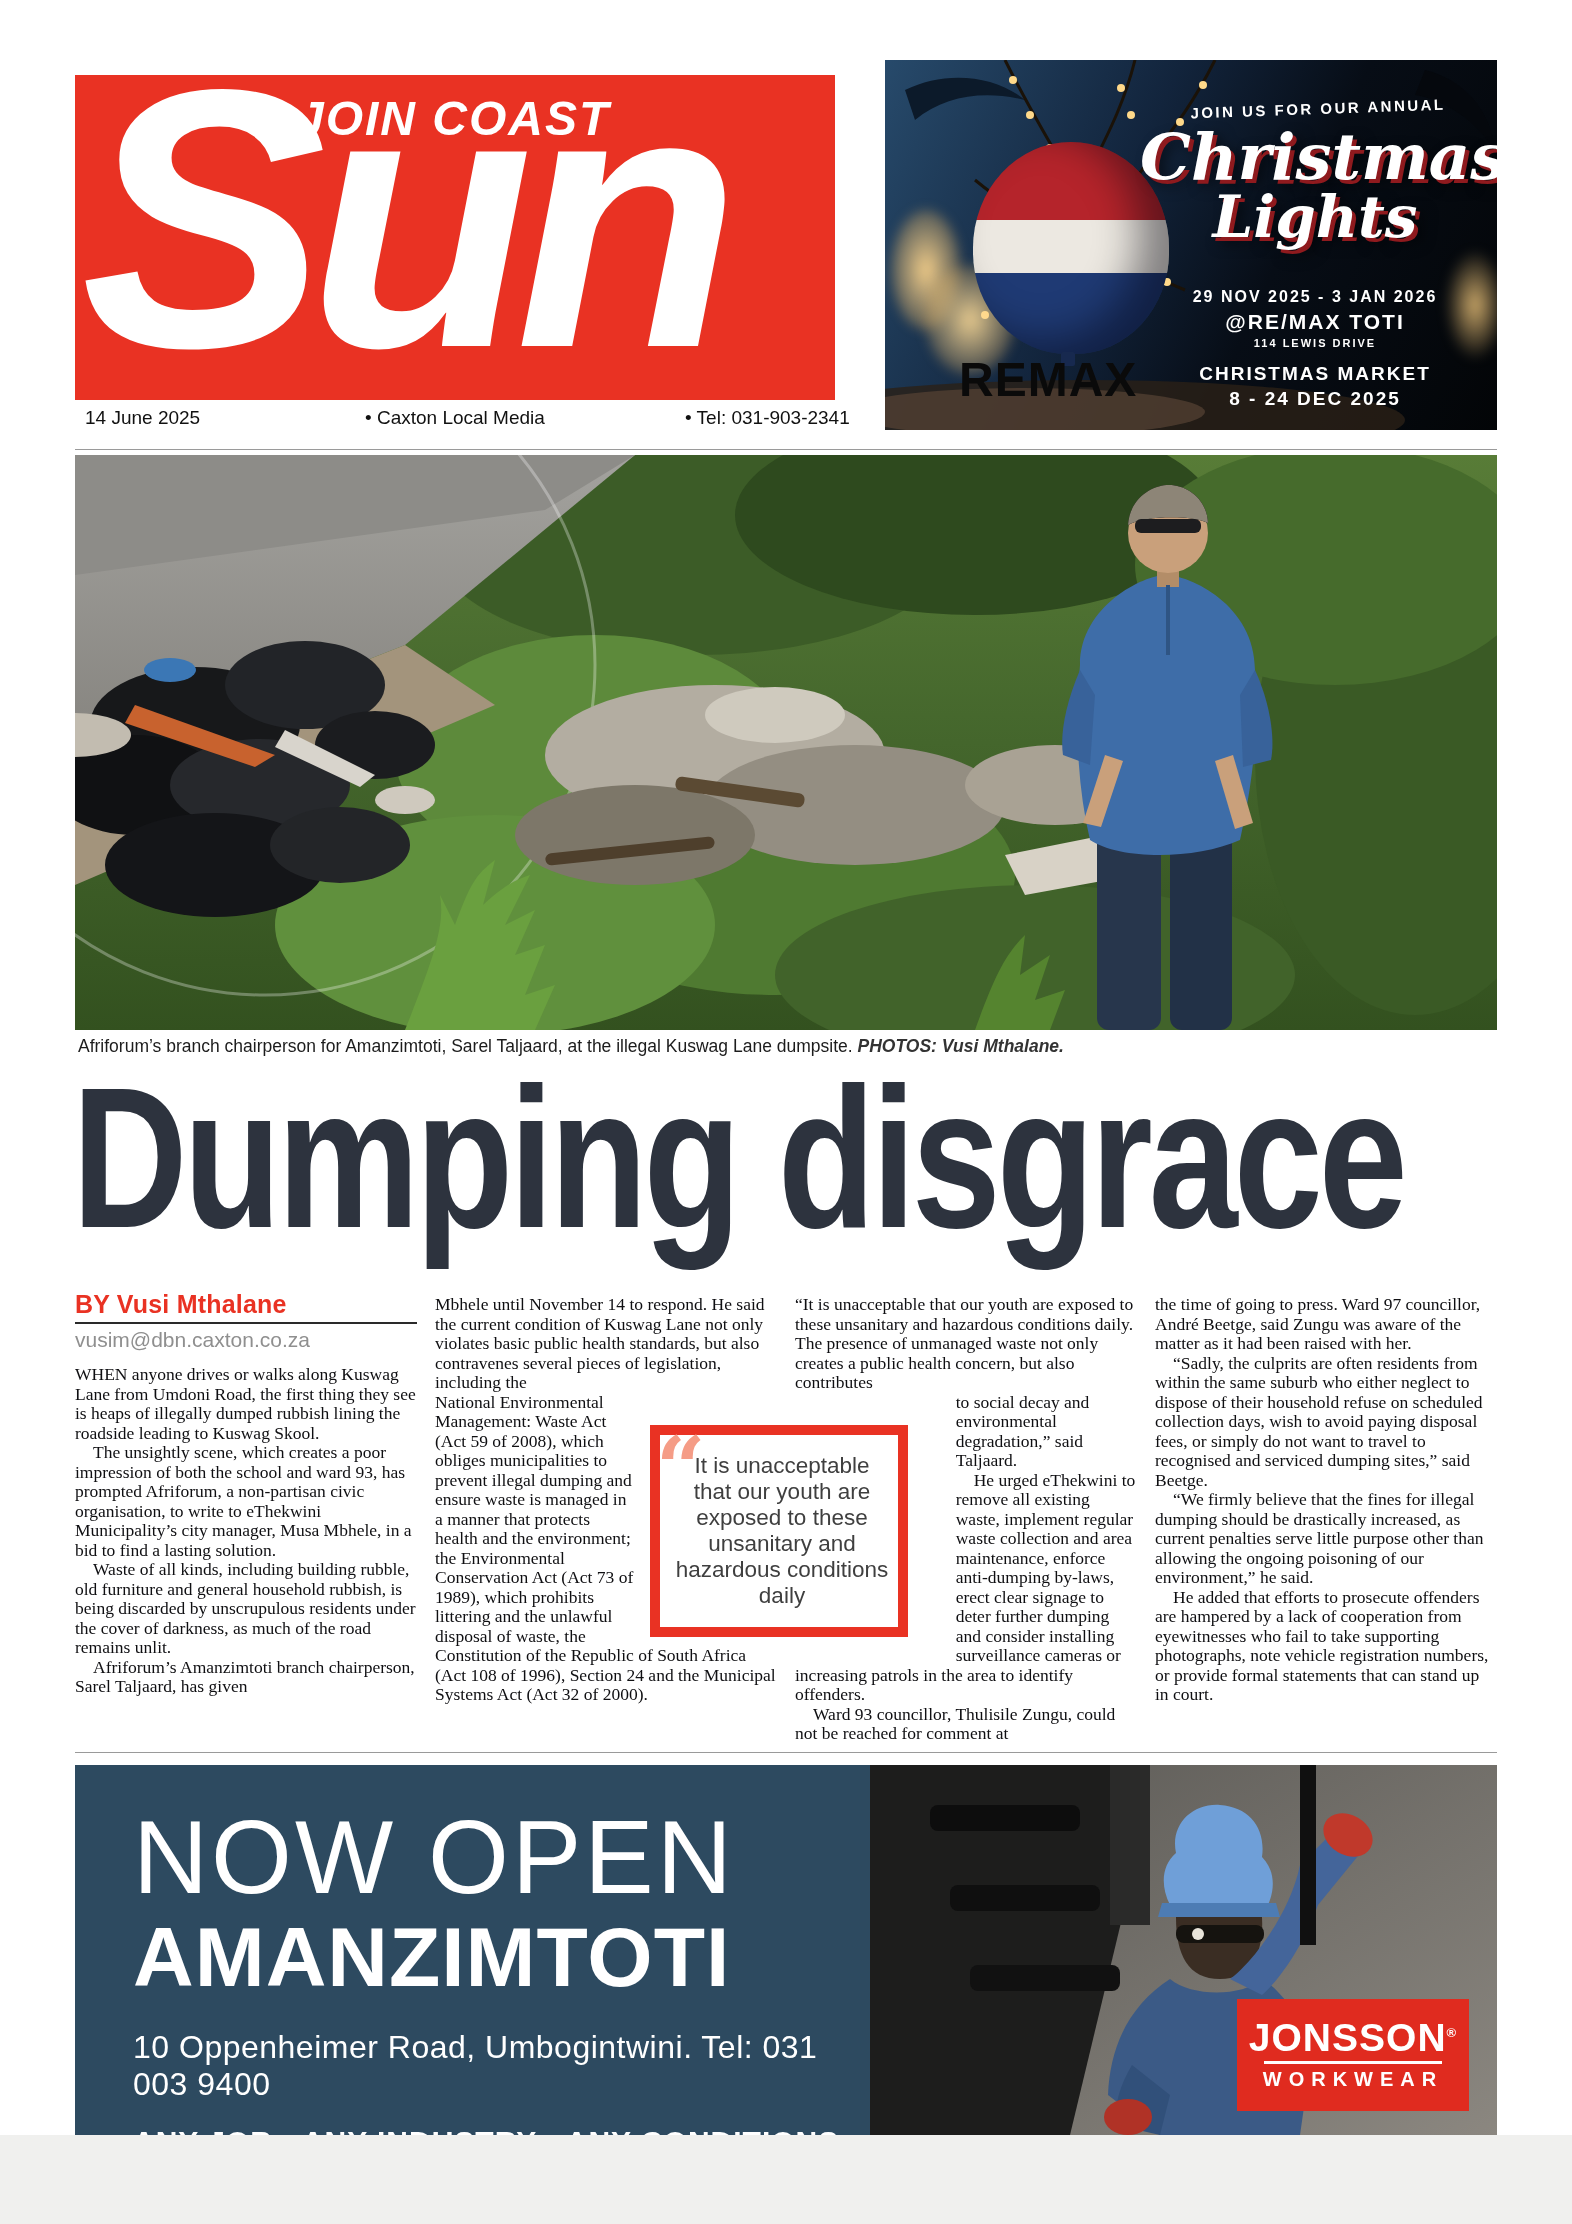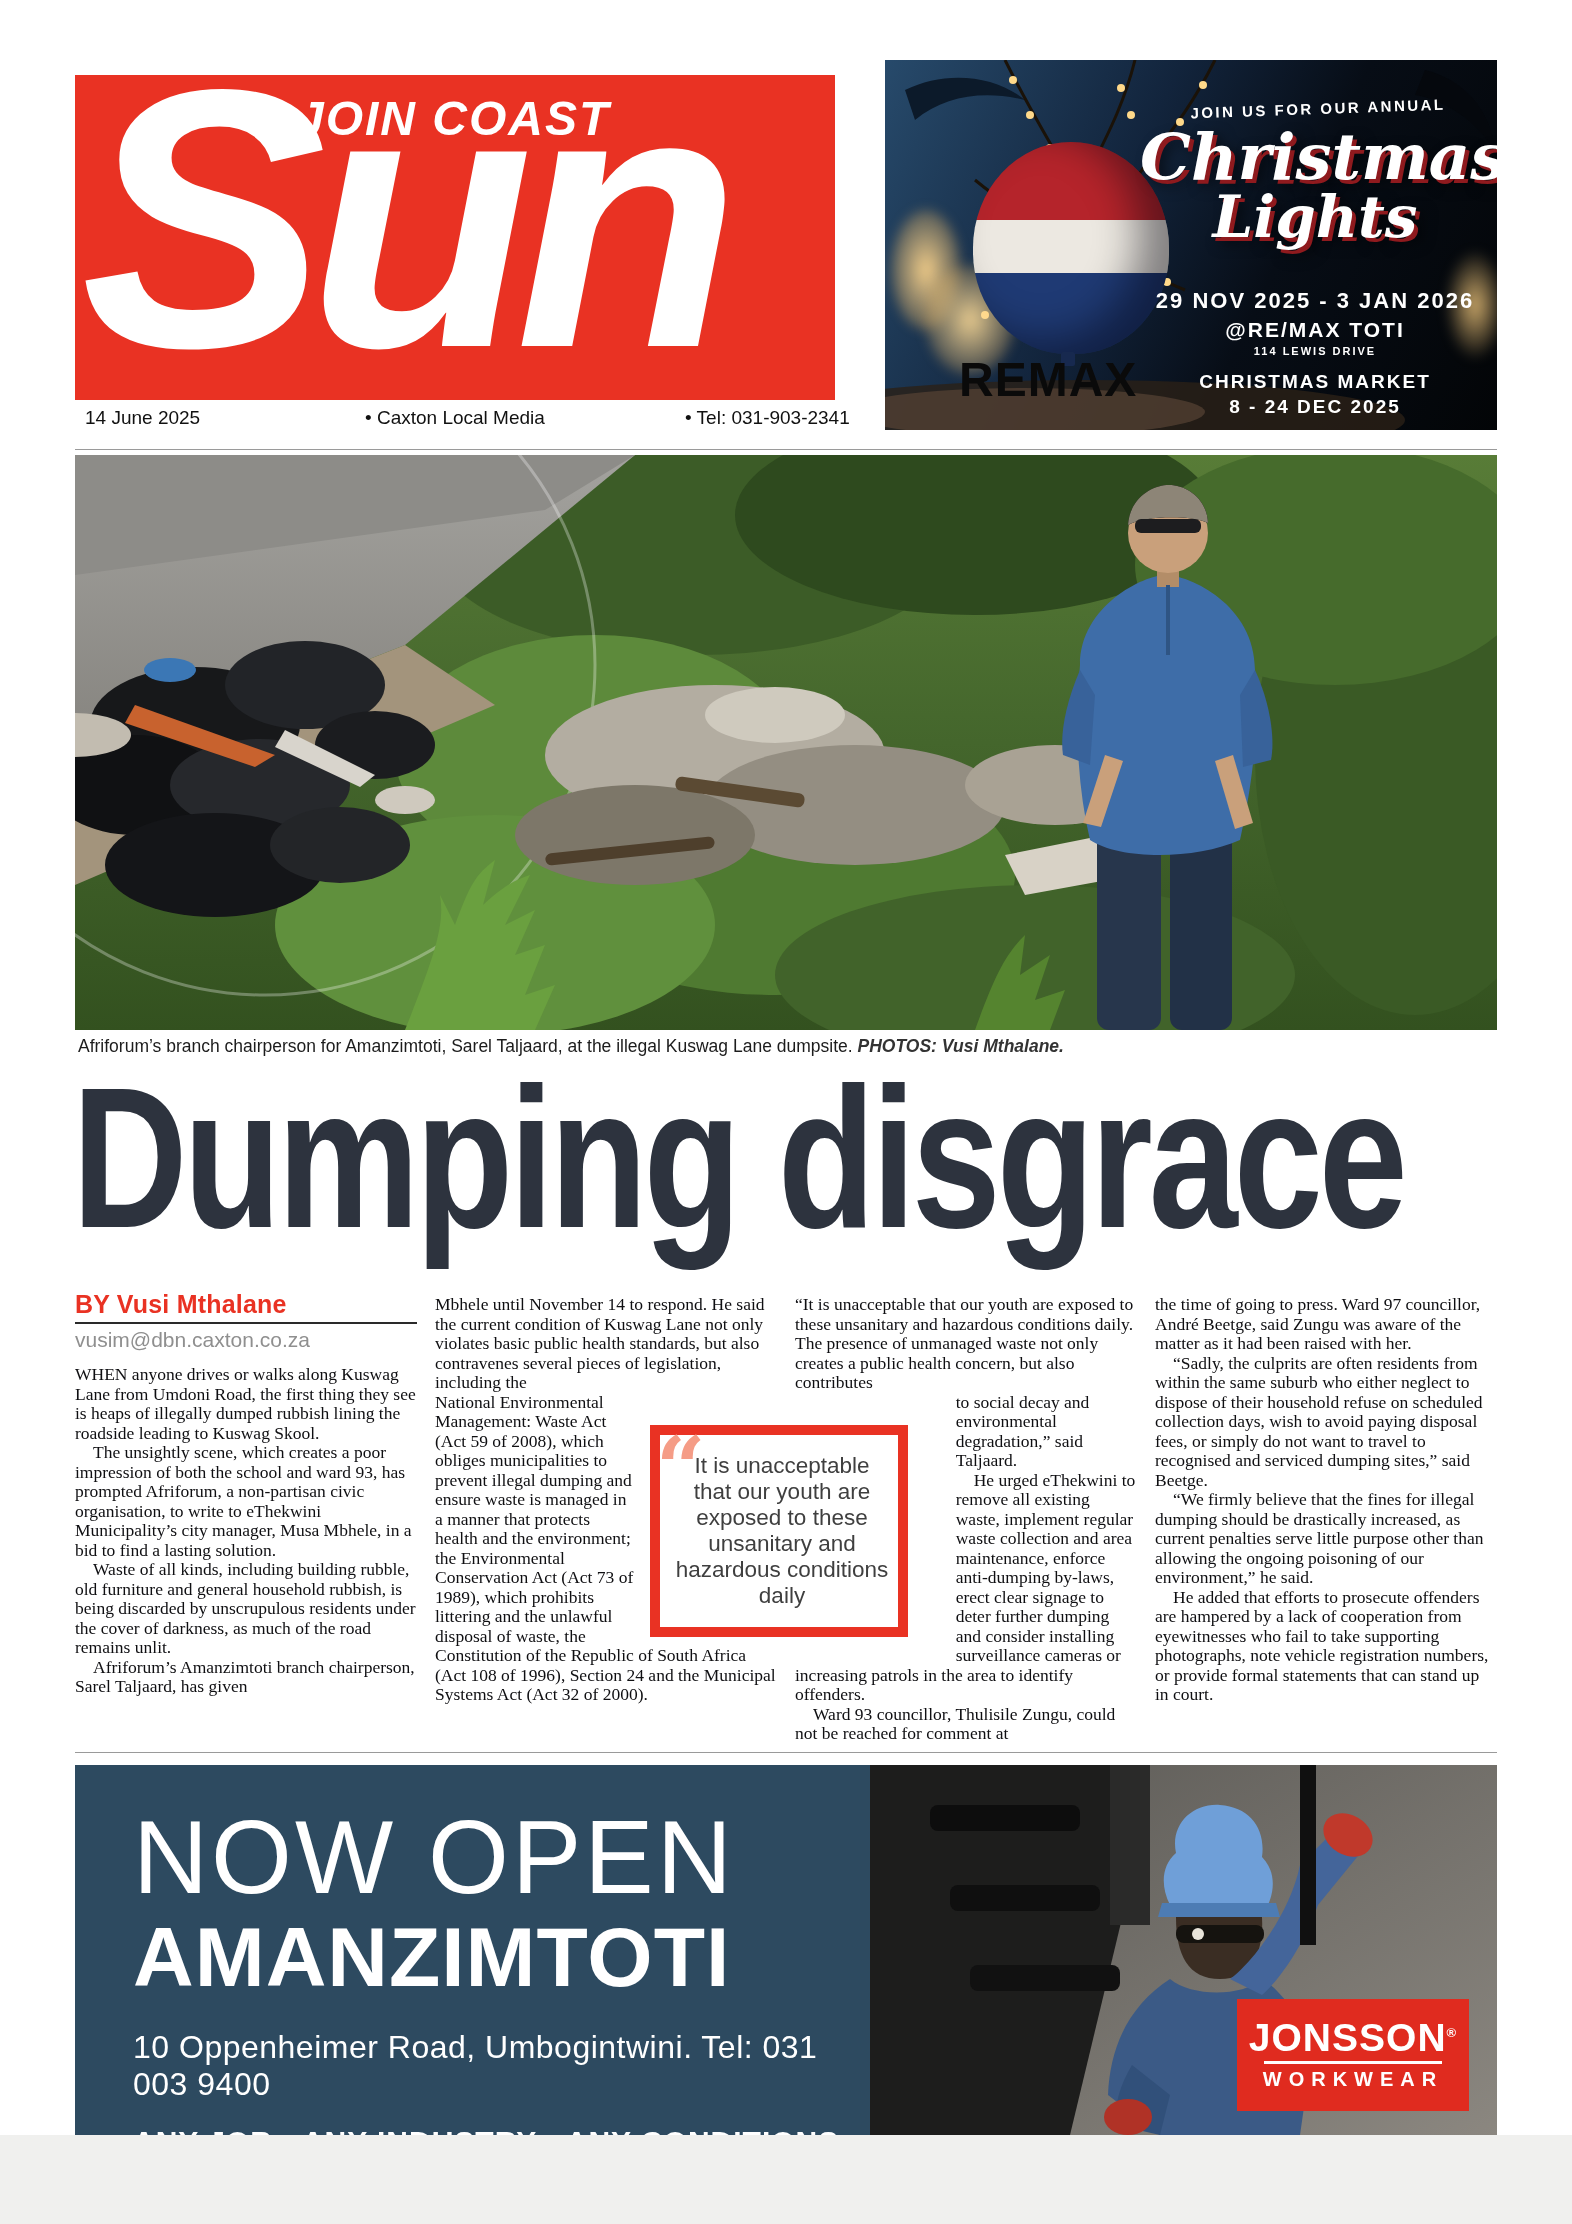--- a/index.html
+++ b/index.html
@@ -19,21 +19,21 @@
   .top-rule { position:absolute; left:75px; top:449px; width:1422px; height:1px; background:#9a9a9a; }
 
   
   .xmas-ad { position:absolute; left:885px; top:60px; width:612px; height:370px; background:linear-gradient(115deg,#274a6b 0%,#12243c 38%,#070d16 62%,#030507 100%); overflow:hidden; }
   .xmas-art { position:absolute; inset:0; }
   .xmas-tagline { position:absolute; left:268px; top:40px; width:330px; text-align:center; color:#fff; font-size:15px; font-weight:bold; letter-spacing:2.5px; transform:rotate(-2deg); }
   .xmas-title { position:absolute; left:255px; top:62px; width:350px; text-align:center; color:#fff; font-family:"DejaVu Serif", serif; font-style:italic; font-weight:bold; }
   .xmas-title .t1 { display:block; font-size:64px; line-height:70px; text-shadow:4px 4px 0 #8f1a1e, 8px 6px 14px rgba(0,0,0,.6); }
   .xmas-title .t2 { display:block; font-size:58px; line-height:58px; margin-top:-4px; text-shadow:4px 4px 0 #8f1a1e, 8px 6px 14px rgba(0,0,0,.6); }
   .xmas-info { position:absolute; left:255px; top:228px; width:350px; text-align:center; color:#fff; }
-  .xmas-info .dates  { font-size:22px; font-weight:bold; letter-spacing:2px; }
+  .xmas-info .dates  { font-size:16px; font-weight:bold; letter-spacing:2px; }
   .xmas-info .venue  { font-size:21px; font-weight:bold; letter-spacing:2px; margin-top:4px; }
   .xmas-info .addr   { font-size:11px; font-weight:bold; letter-spacing:2px; margin-top:3px; }
   .xmas-info .market { font-size:19px; font-weight:bold; letter-spacing:2px; margin-top:14px; }
   .xmas-info .mdates { font-size:19px; font-weight:bold; letter-spacing:2px; margin-top:3px; }
   .remax-balloon { position:absolute; left:88px; top:82px; width:196px; height:212px; border-radius:50% 50% 48% 48%; background:linear-gradient(#b5242b 0 37%, #ece8e1 37% 62%, #1f3a74 62% 100%); box-shadow:inset -30px -14px 40px rgba(0,0,10,.45); }
   .remax-balloon:after { content:""; position:absolute; left:88px; bottom:-12px; width:14px; height:14px; background:#17294f; border-radius:2px; }
   .remax-word { position:absolute; left:74px; top:292px; color:#0a0a0a; font-size:48px; font-weight:900; letter-spacing:1px; }
   .glow { position:absolute; border-radius:50%; filter:blur(6px); }
   .g1 { left:6px; top:150px; width:70px; height:120px; background:radial-gradient(ellipse at center,rgba(255,214,140,.95),rgba(255,190,90,.25) 70%,transparent 75%); }
   .g2 { left:40px; top:205px; width:90px; height:110px; background:radial-gradient(ellipse at center,rgba(255,220,150,.9),rgba(255,190,90,.2) 70%,transparent 75%); }

